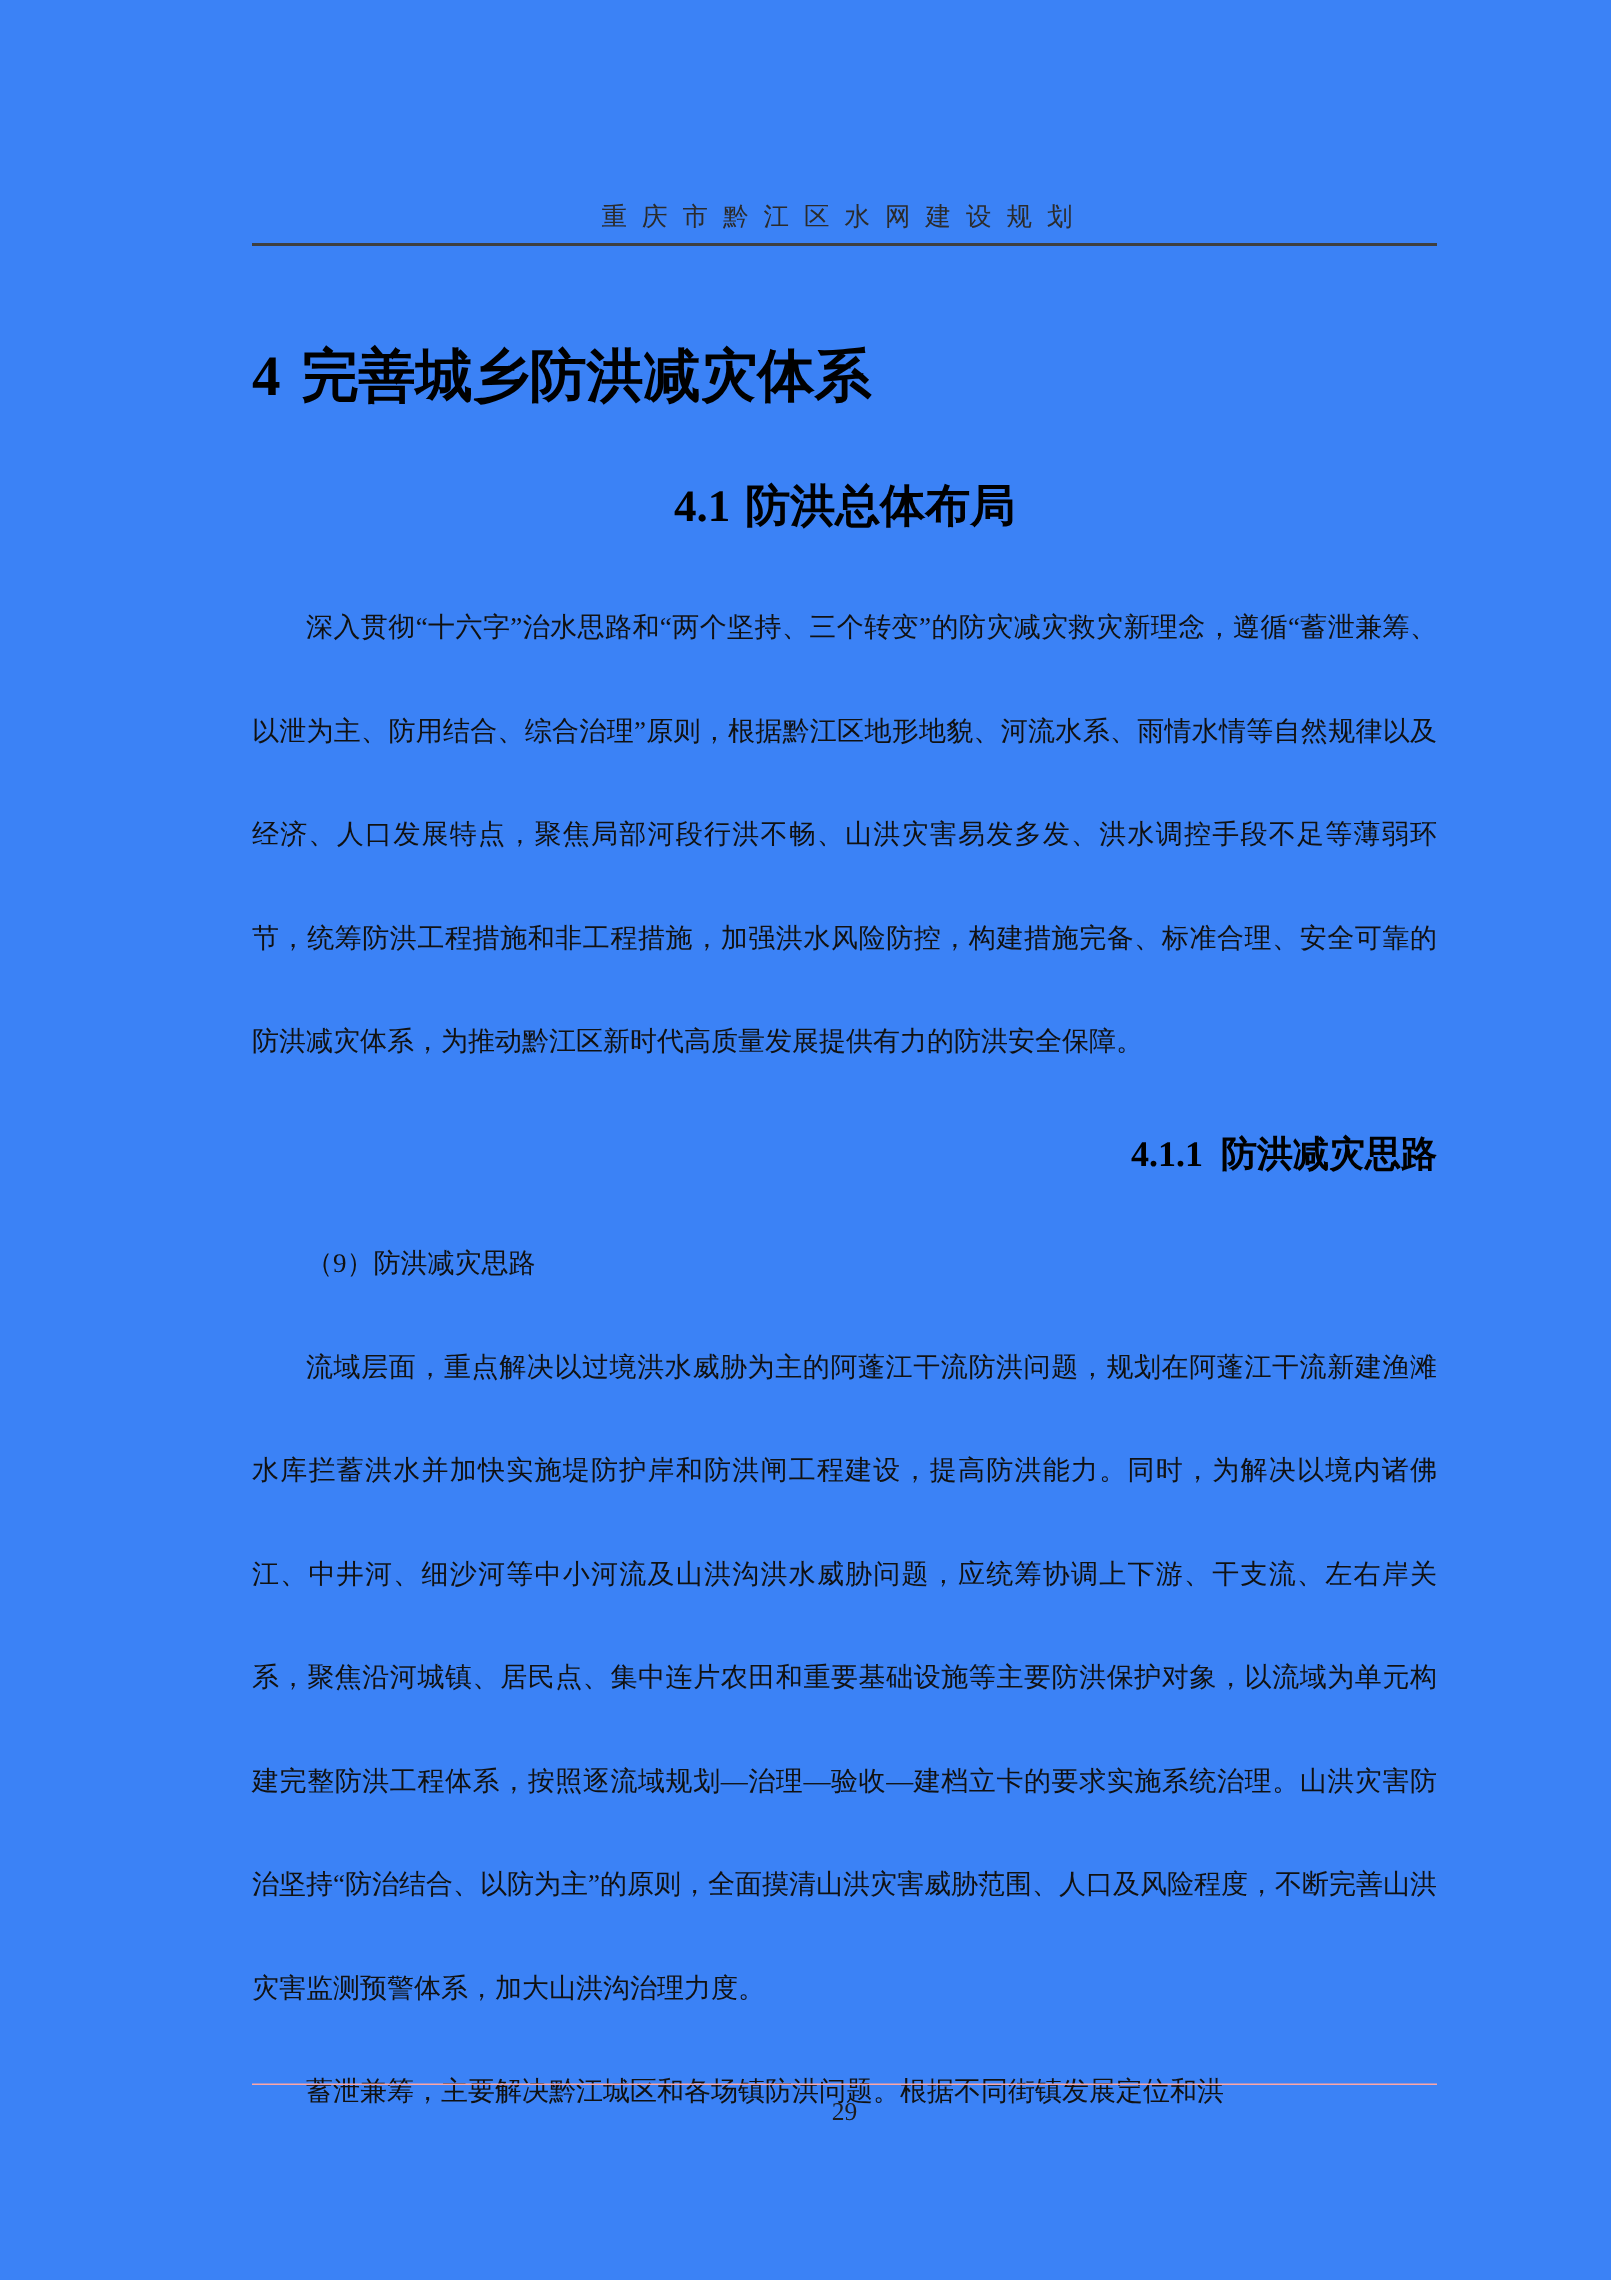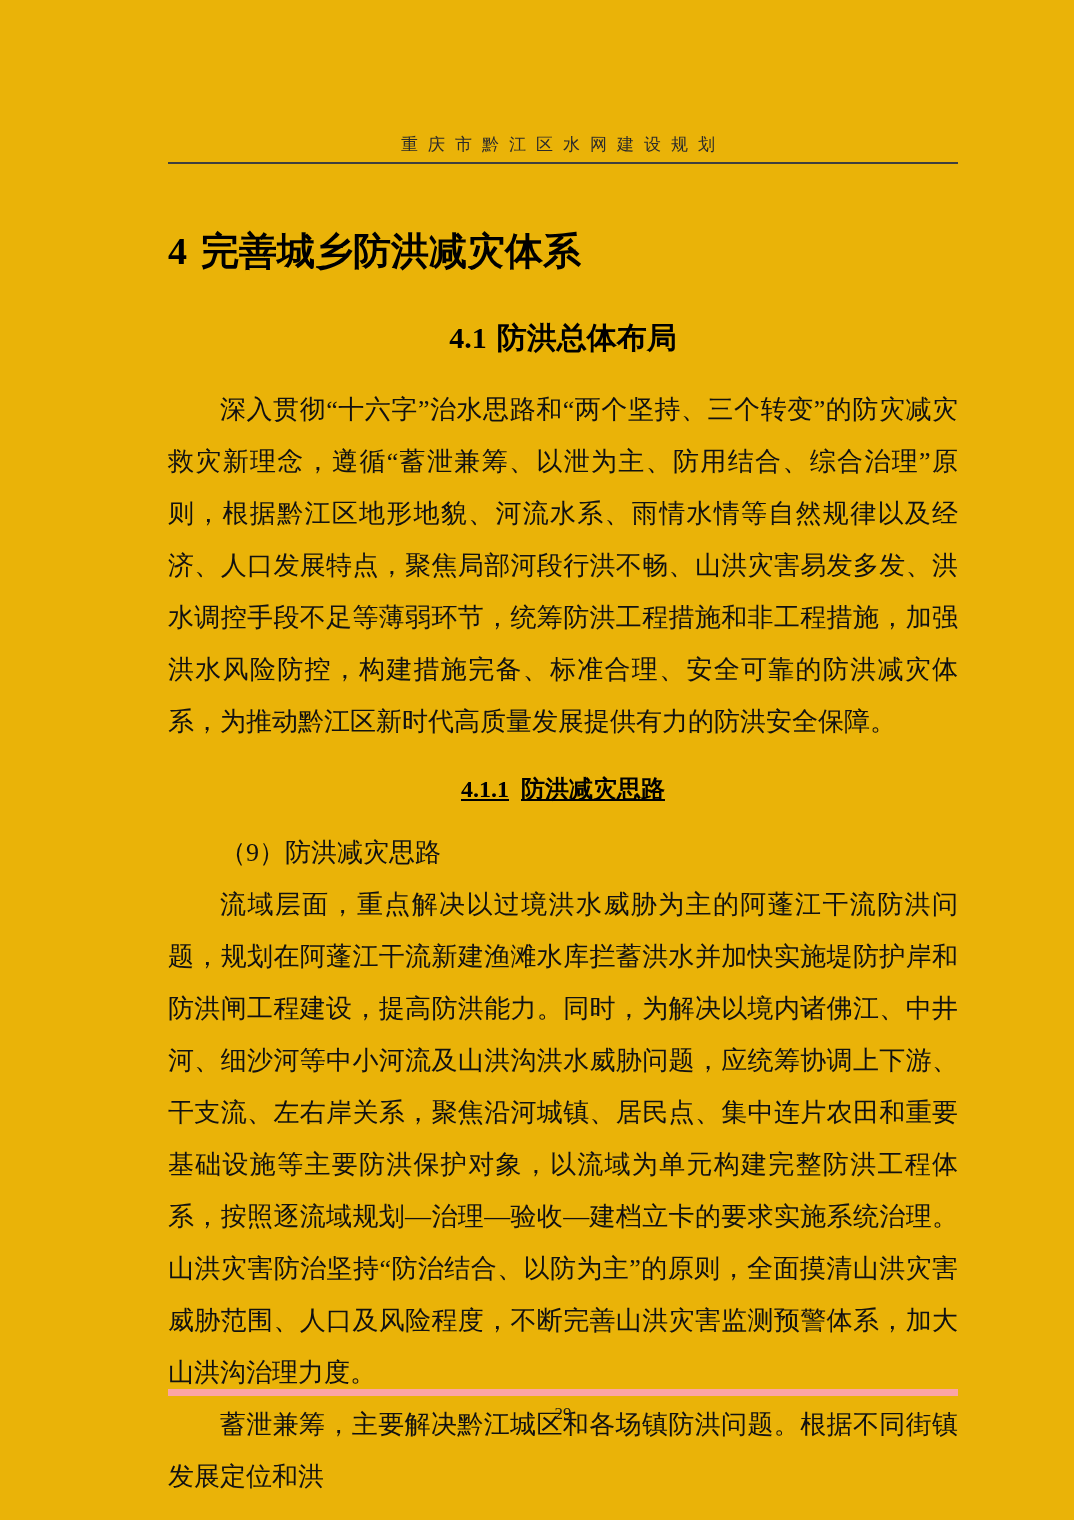--- a/index.html
+++ b/index.html
@@ -4,21 +4,21 @@
 <style>
   html, body {
     margin: 0;
     padding: 0;
     background: #ffffff;
   }
   .page {
     position: relative;
     width: 1074px;
     height: 1520px;
-    background: #eab308;
+    background: #3b82f6;
     overflow: hidden;
     color: #1c1c1c;
     font-family: "Liberation Serif", "DejaVu Serif", serif;
     box-sizing: border-box;
   }
   .content {
     position: absolute;
     left: 168px;
     width: 790px;
     top: 0;
@@ -59,49 +59,48 @@
     font-weight: bold;
     margin-right: 10px;
   }
   .h-411 {
     margin: 26px 0 0 0;
     font-size: 24px;
     line-height: 29px;
     font-weight: bold;
     font-family: "Liberation Sans", "DejaVu Sans", sans-serif;
     color: #000000;
-    text-align: center;
-    text-decoration: underline;
+    text-align: right;
   }
   .h-411 .num {
     font-family: "Liberation Serif", "DejaVu Serif", serif;
     font-weight: bold;
     margin-right: 12px;
   }
   p.body-para {
     margin: 0;
-    font-size: 26px;
-    line-height: 52px;
+    font-size: 18px;
+    line-height: 69px;
     text-align: justify;
     text-indent: 2em;
     color: #111111;
     word-break: break-all;
   }
   p.first-after-41 {
     margin-top: 28px;
   }
   p.first-after-411 {
     margin-top: 23px;
   }
   .doc-footer {
     position: absolute;
     left: 168px;
     width: 790px;
     top: 1389px;
-    border-top: 7px solid #fca5a5;
+    border-top: 1px solid #fca5a5;
   }
   .page-number {
     text-align: center;
     font-size: 17px;
     color: #1c1c1c;
     padding-top: 8px;
     line-height: 20px;
   }
 </style>
 </head>

